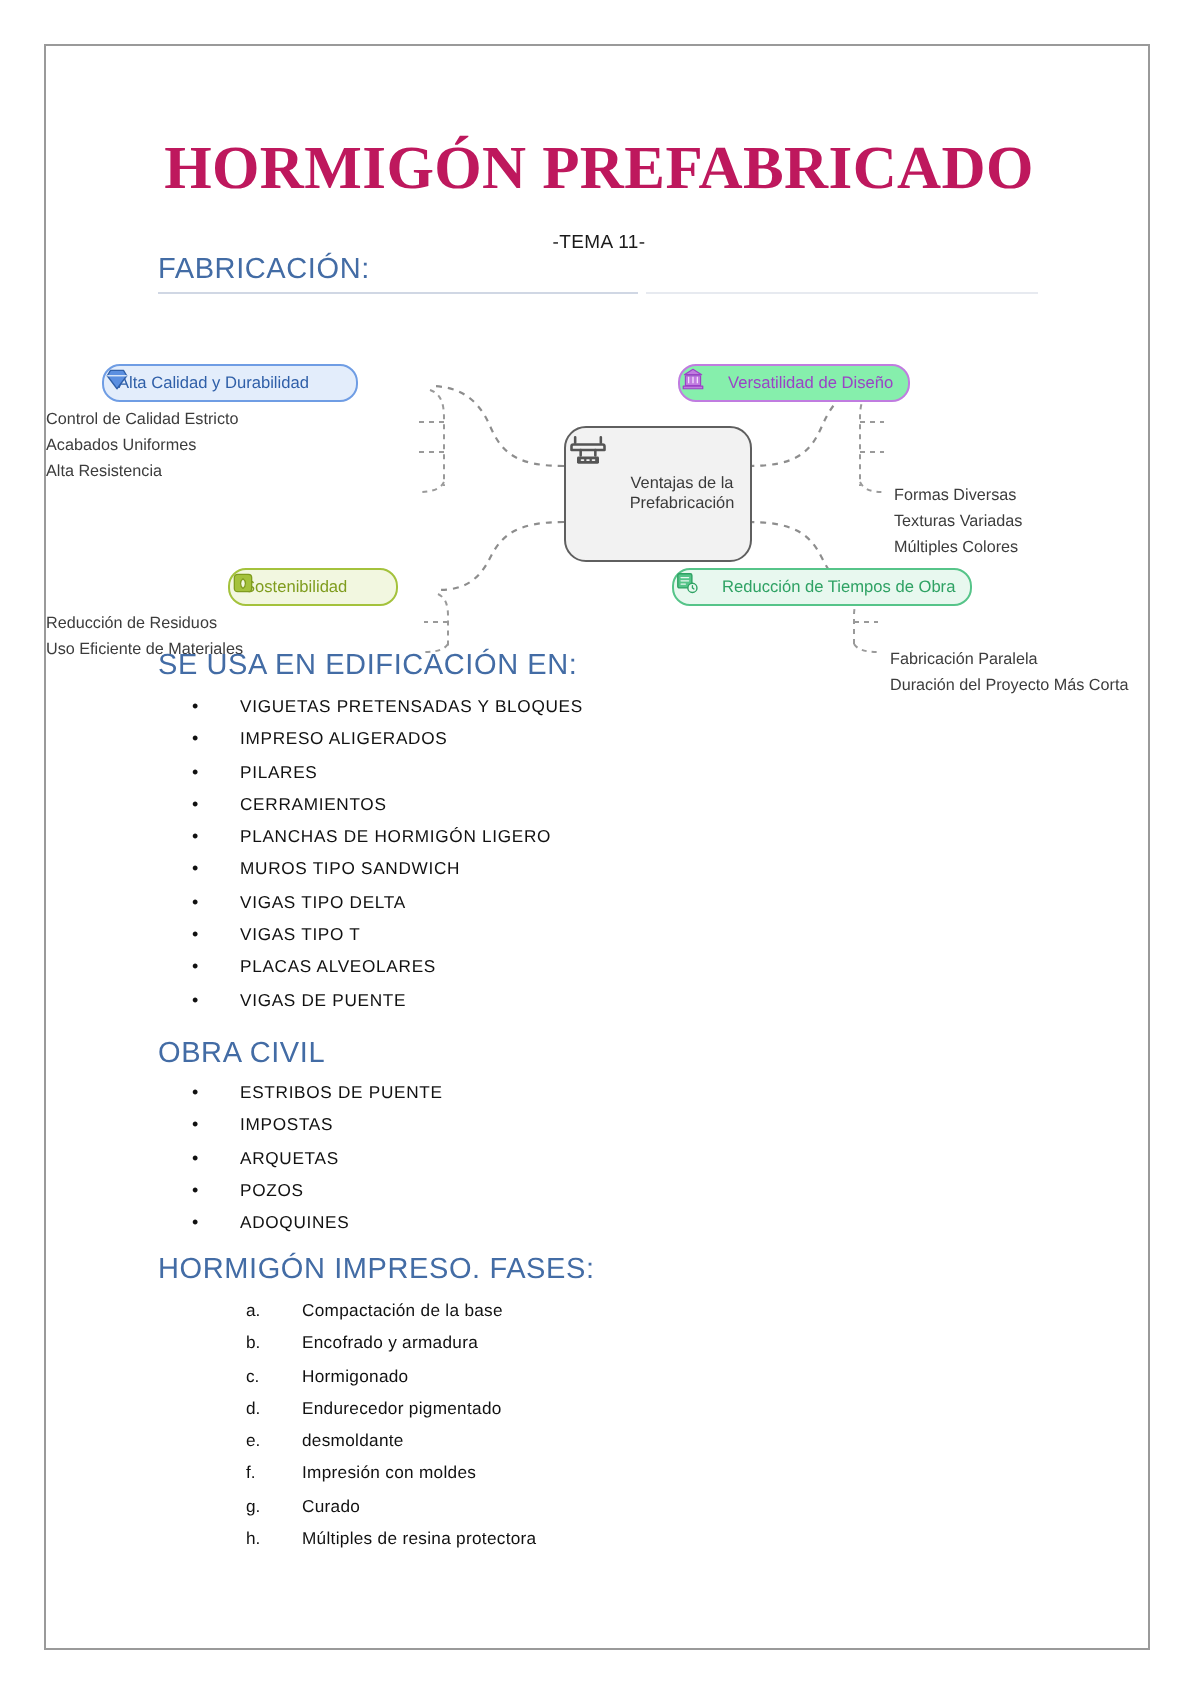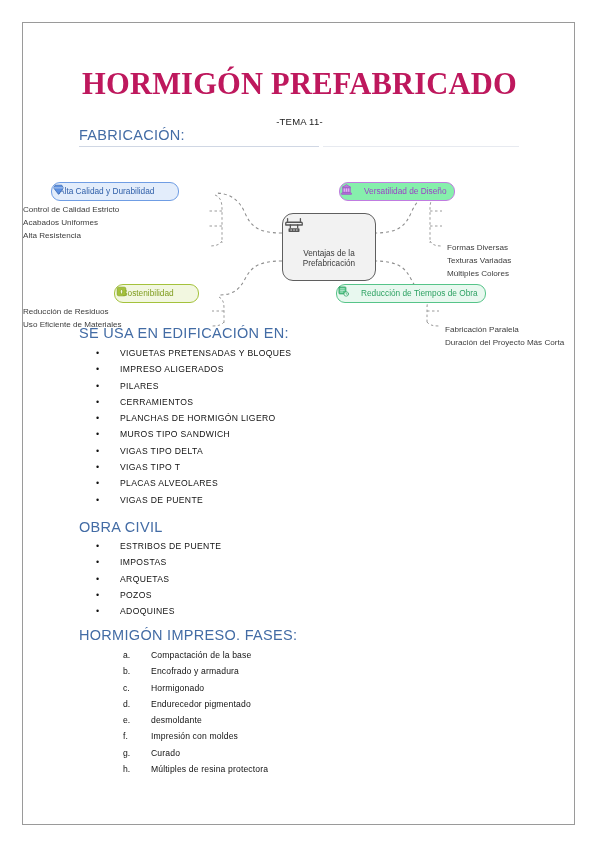--- a/index.html
+++ b/index.html
@@ -106,21 +106,21 @@
   #node-center {
     position: absolute;
     left: 259px;
     top: 62px;
     width: 92px;
     height: 66px;
     border: 1.4px solid #5f5f5f;
     border-radius: 11px;
     background: #f2f2f2;
     display: flex;
-    flex-direction: column;
+    flex-direction: row;
     align-items: center;
     justify-content: center;
     gap: 2px;
   }
   #node-center .cc-label {
     font-size: 8.2px;
     color: #3a3a3a;
     text-align: center;
     line-height: 1.28;
   }

